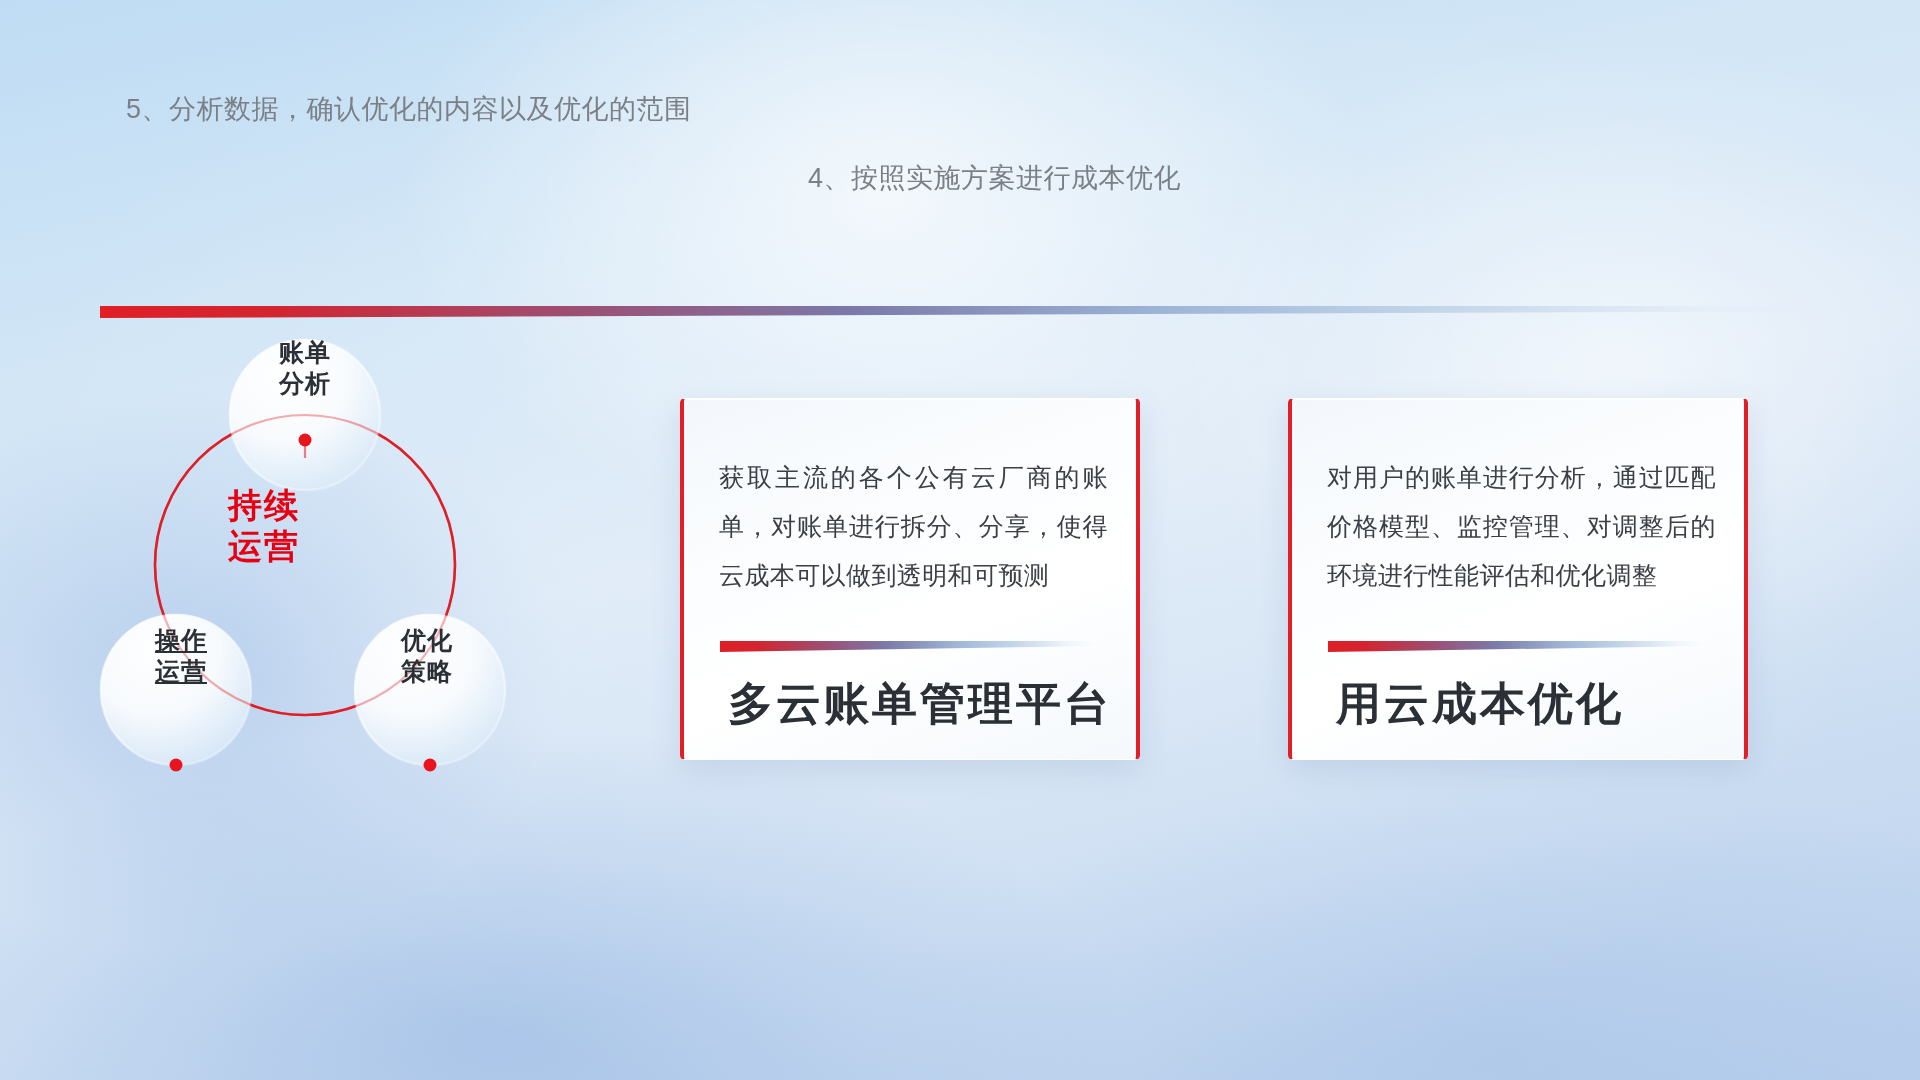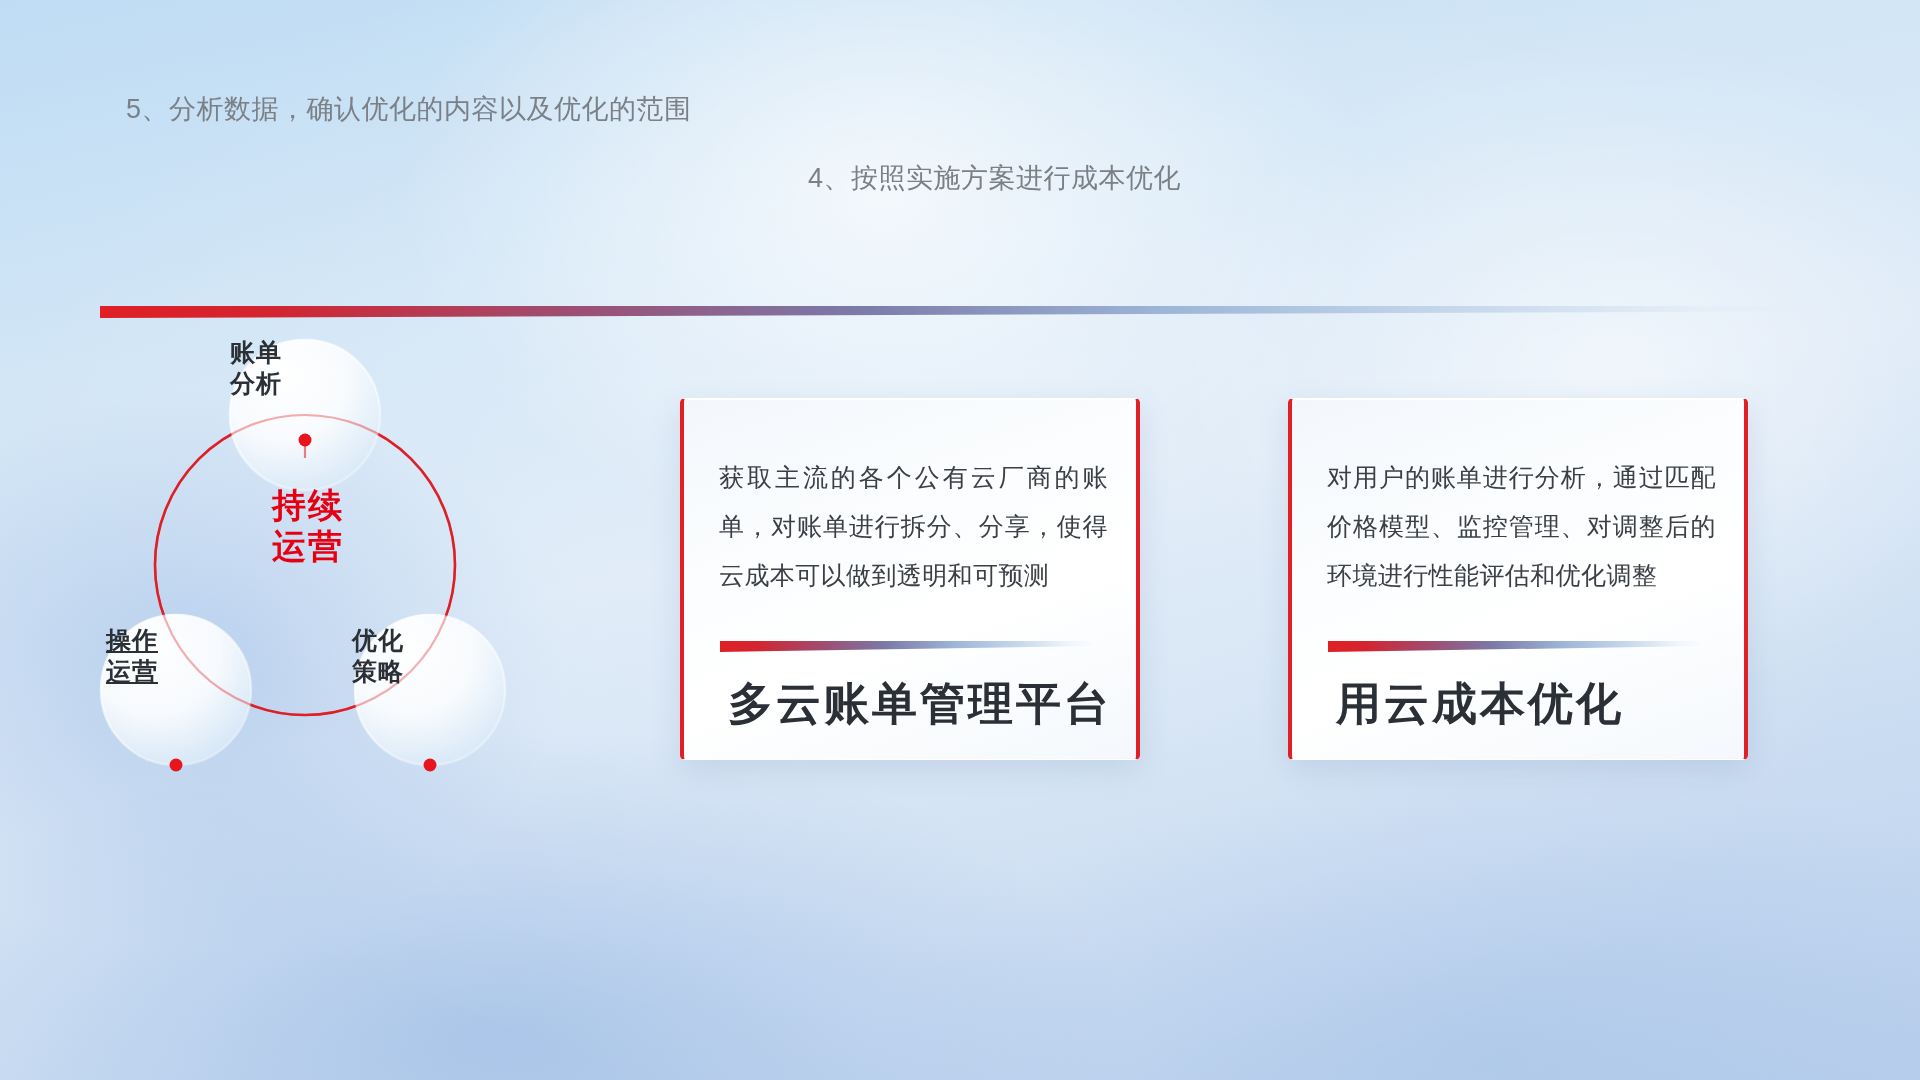--- a/index.html
+++ b/index.html
@@ -44,29 +44,29 @@
     background:linear-gradient(90deg,#e01f26 0%,#d32530 10%,#9c4f74 28%,#7b79a8 44%,#9cb4d6 62%,#c3d5ea 78%,rgba(214,228,243,.25) 94%,rgba(214,228,243,0) 100%);
     -webkit-clip-path:polygon(0 0,100% 0,100% 46%,0 100%);
     clip-path:polygon(0 0,100% 0,100% 46%,0 100%);
   }
   #top-divider{left:100px;top:306px;width:1706px;height:12px;}
 
   
   #venn{position:absolute;left:80px;top:290px;width:470px;height:500px;z-index:4;}
   #venn svg{position:absolute;left:0;top:0;}
   .lobe-label{
-    position:absolute;text-align:left;color:#2b2f36;
+    position:absolute;text-align:center;color:#2b2f36;
     font-size:25px;font-weight:700;line-height:1.22;letter-spacing:1px;
     pointer-events:none;
   }
   #label-top   {left:150px;top:47px;width:150px;}
   #label-left  {left:26px; top:335px;width:150px;text-decoration:underline;}
   #label-right {left:272px;top:335px;width:150px;}
   #label-center{
-    position:absolute;left:148px;top:195px;width:160px;text-align:center;
+    position:absolute;left:148px;top:195px;width:160px;
     color:#e60012;font-size:34px;font-weight:800;line-height:1.22;letter-spacing:2px;
     pointer-events:none;
   }
 
   
   .card{
     position:absolute;z-index:4;top:398px;width:452px;height:360px;
     border-radius:5px;
     background:linear-gradient(160deg,#f3f7fc 0%,#fbfdfe 34%,#ffffff 62%,#f4f8fc 100%);
     border-left:4px solid #e01f26;

